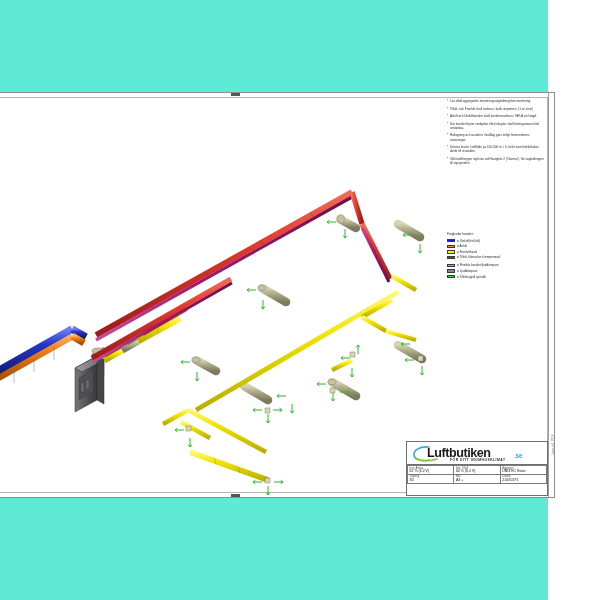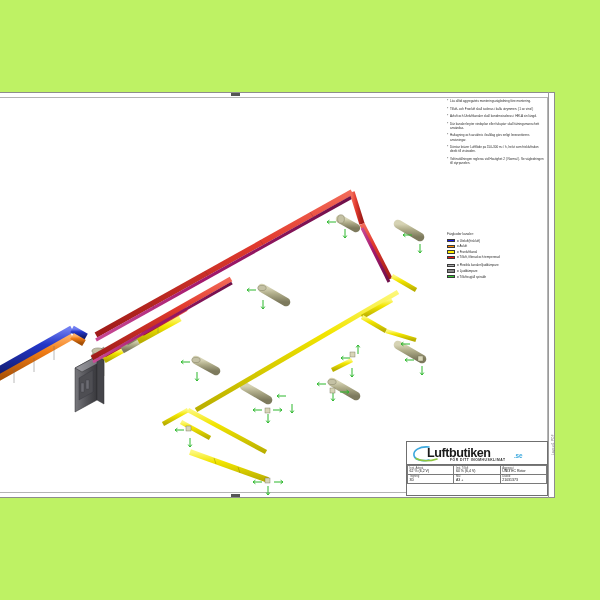--- a/index.html
+++ b/index.html
@@ -7,23 +7,23 @@
     margin: 0;
     padding: 0;
     background: #ffffff;
     width: 600px;
     height: 600px;
     overflow: hidden;
     font-family: "Liberation Sans", sans-serif;
   }
   #page {
     position: relative;
-    width: 600px;
+    width: 548px;
     height: 600px;
-    background: #bef264;
+    background: #5eead4;
   }
 
   
   #sheet {
     position: absolute;
     left: 0px;
     top: 92px;
     width: 555px;
     height: 406px;
     border: 1px solid #8d8d8d;

